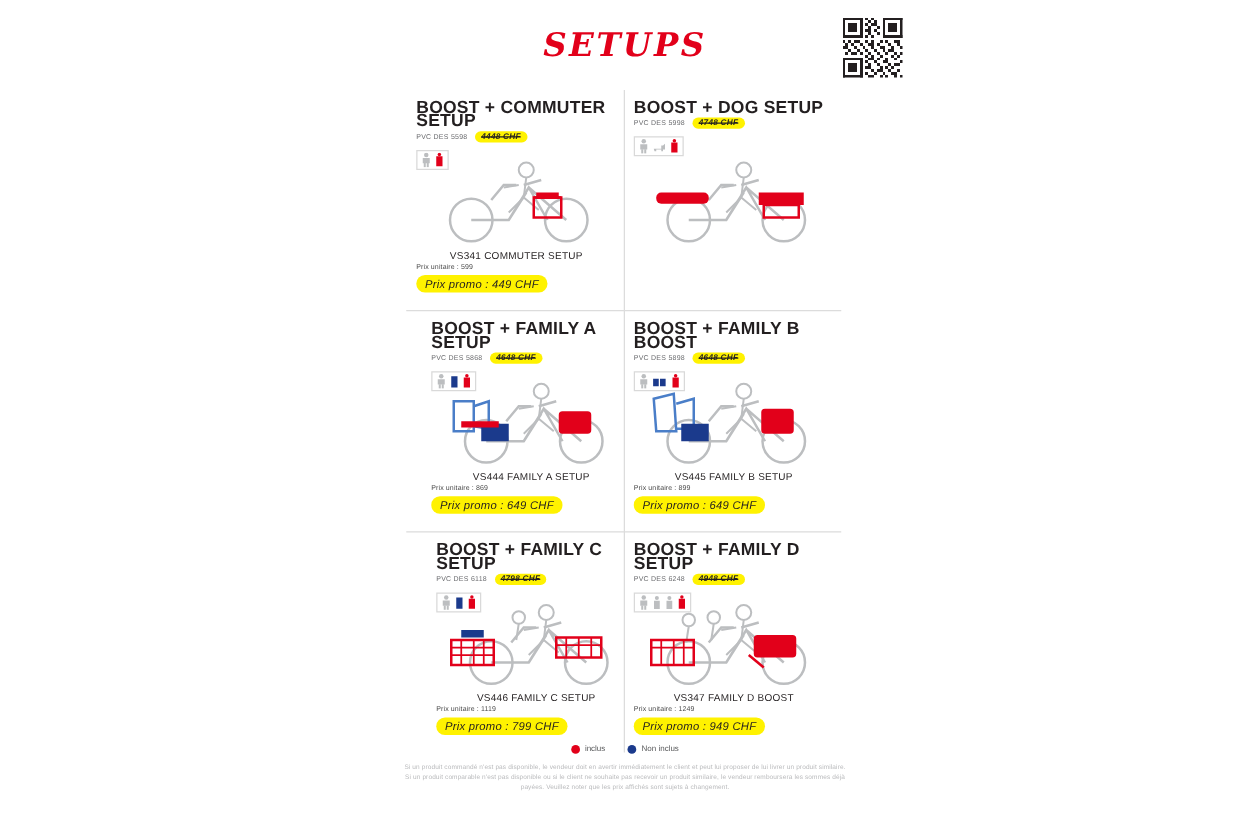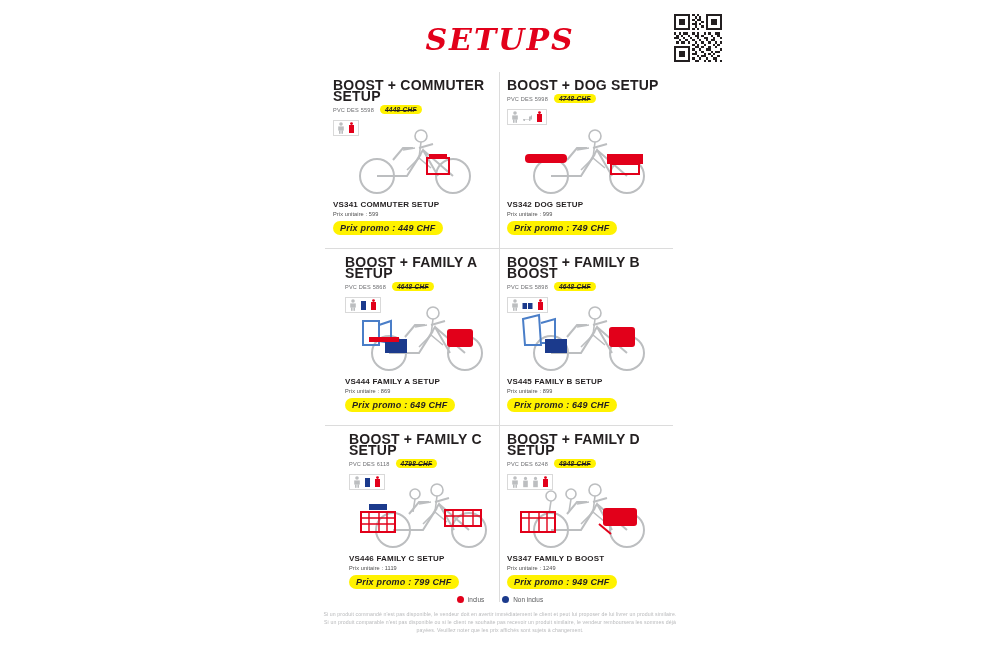--- a/index.html
+++ b/index.html
@@ -11,21 +11,21 @@
     overflow:hidden;
     position:relative;
   }
   .page{
     position:absolute;left:0;top:0;width:1000px;height:667px;
   }
   
   .title{
     position:absolute;top:22px;left:0;width:1000px;text-align:center;
     font-family:"DejaVu Serif", serif;
-    font-size:30px;font-weight:bold;font-style:italic;
+    font-size:26px;font-weight:bold;font-style:italic;
     letter-spacing:2px;
     color:#e2001a;
   }
   .qr{
     position:absolute;top:14px;left:674px;width:48px;height:48px;
     background:#ffffff;
   }
   .qr svg{display:block;}
 
   
@@ -92,29 +92,29 @@
   
   .bike{
     position:absolute;left:0;top:44px;width:160px;height:72px;
   }
   .bike svg{display:block;}
 
   .prod{
     position:absolute;left:0;top:120px;width:160px;
   }
   .prod-name{
-    font-size:8px;font-weight:bold;letter-spacing:.2px;color:#231f20;
+    font-size:8px;font-weight:normal;letter-spacing:.2px;color:#231f20;text-align:center;
   }
   .unit{
     font-size:5.6px;color:#4d4d4d;margin-top:2px;letter-spacing:.1px;
   }
   .promo{
     display:inline-block;margin-top:3px;
     background:#fff200;color:#231f20;
-    font-size:9px;font-weight:bold;font-style:italic;
+    font-size:9px;font-weight:normal;font-style:italic;
     padding:2px 7px;border-radius:9px;letter-spacing:.2px;
   }
 
   
   .legend{
     position:absolute;left:400px;top:596px;width:200px;
     display:flex;gap:18px;align-items:center;justify-content:center;
     font-size:6.4px;color:#58595b;
   }
   .legend .item{display:flex;align-items:center;gap:4px;}
@@ -324,25 +324,20 @@
             </g>
             <g fill="none" stroke="#bcbec0" stroke-width="1.6">
               <circle cx="88" cy="12" r="6"></circle>
               <path d="M88 18 L86 34 M86 34 L74 46 M86 34 L98 44 M82 24 L70 26"></path>
             </g>
             <rect x="18" y="30" width="42" height="9" rx="4" fill="#e2001a"></rect>
             <rect x="100" y="30" width="36" height="10" fill="#e2001a"></rect>
             <rect x="104" y="40" width="28" height="10" fill="none" stroke="#e2001a" stroke-width="2"></rect>
           </svg>
         </div>
-        <div class="prod">
-          <div class="prod-name">VS342 DOG SETUP</div>
-          <div class="unit">Prix unitaire : 999</div>
-          <div class="promo">Prix promo : 749 CHF</div>
-        </div>
       </div>
     </div>
 
     <div class="cell c2">
       <div class="cell-inner">
         <div class="setup-title">BOOST + FAMILY A SETUP</div>
         <div class="ref-row">
           <span class="ref">PVC DES 5868</span>
           <span class="oldprice">4648 CHF</span>
         </div>

